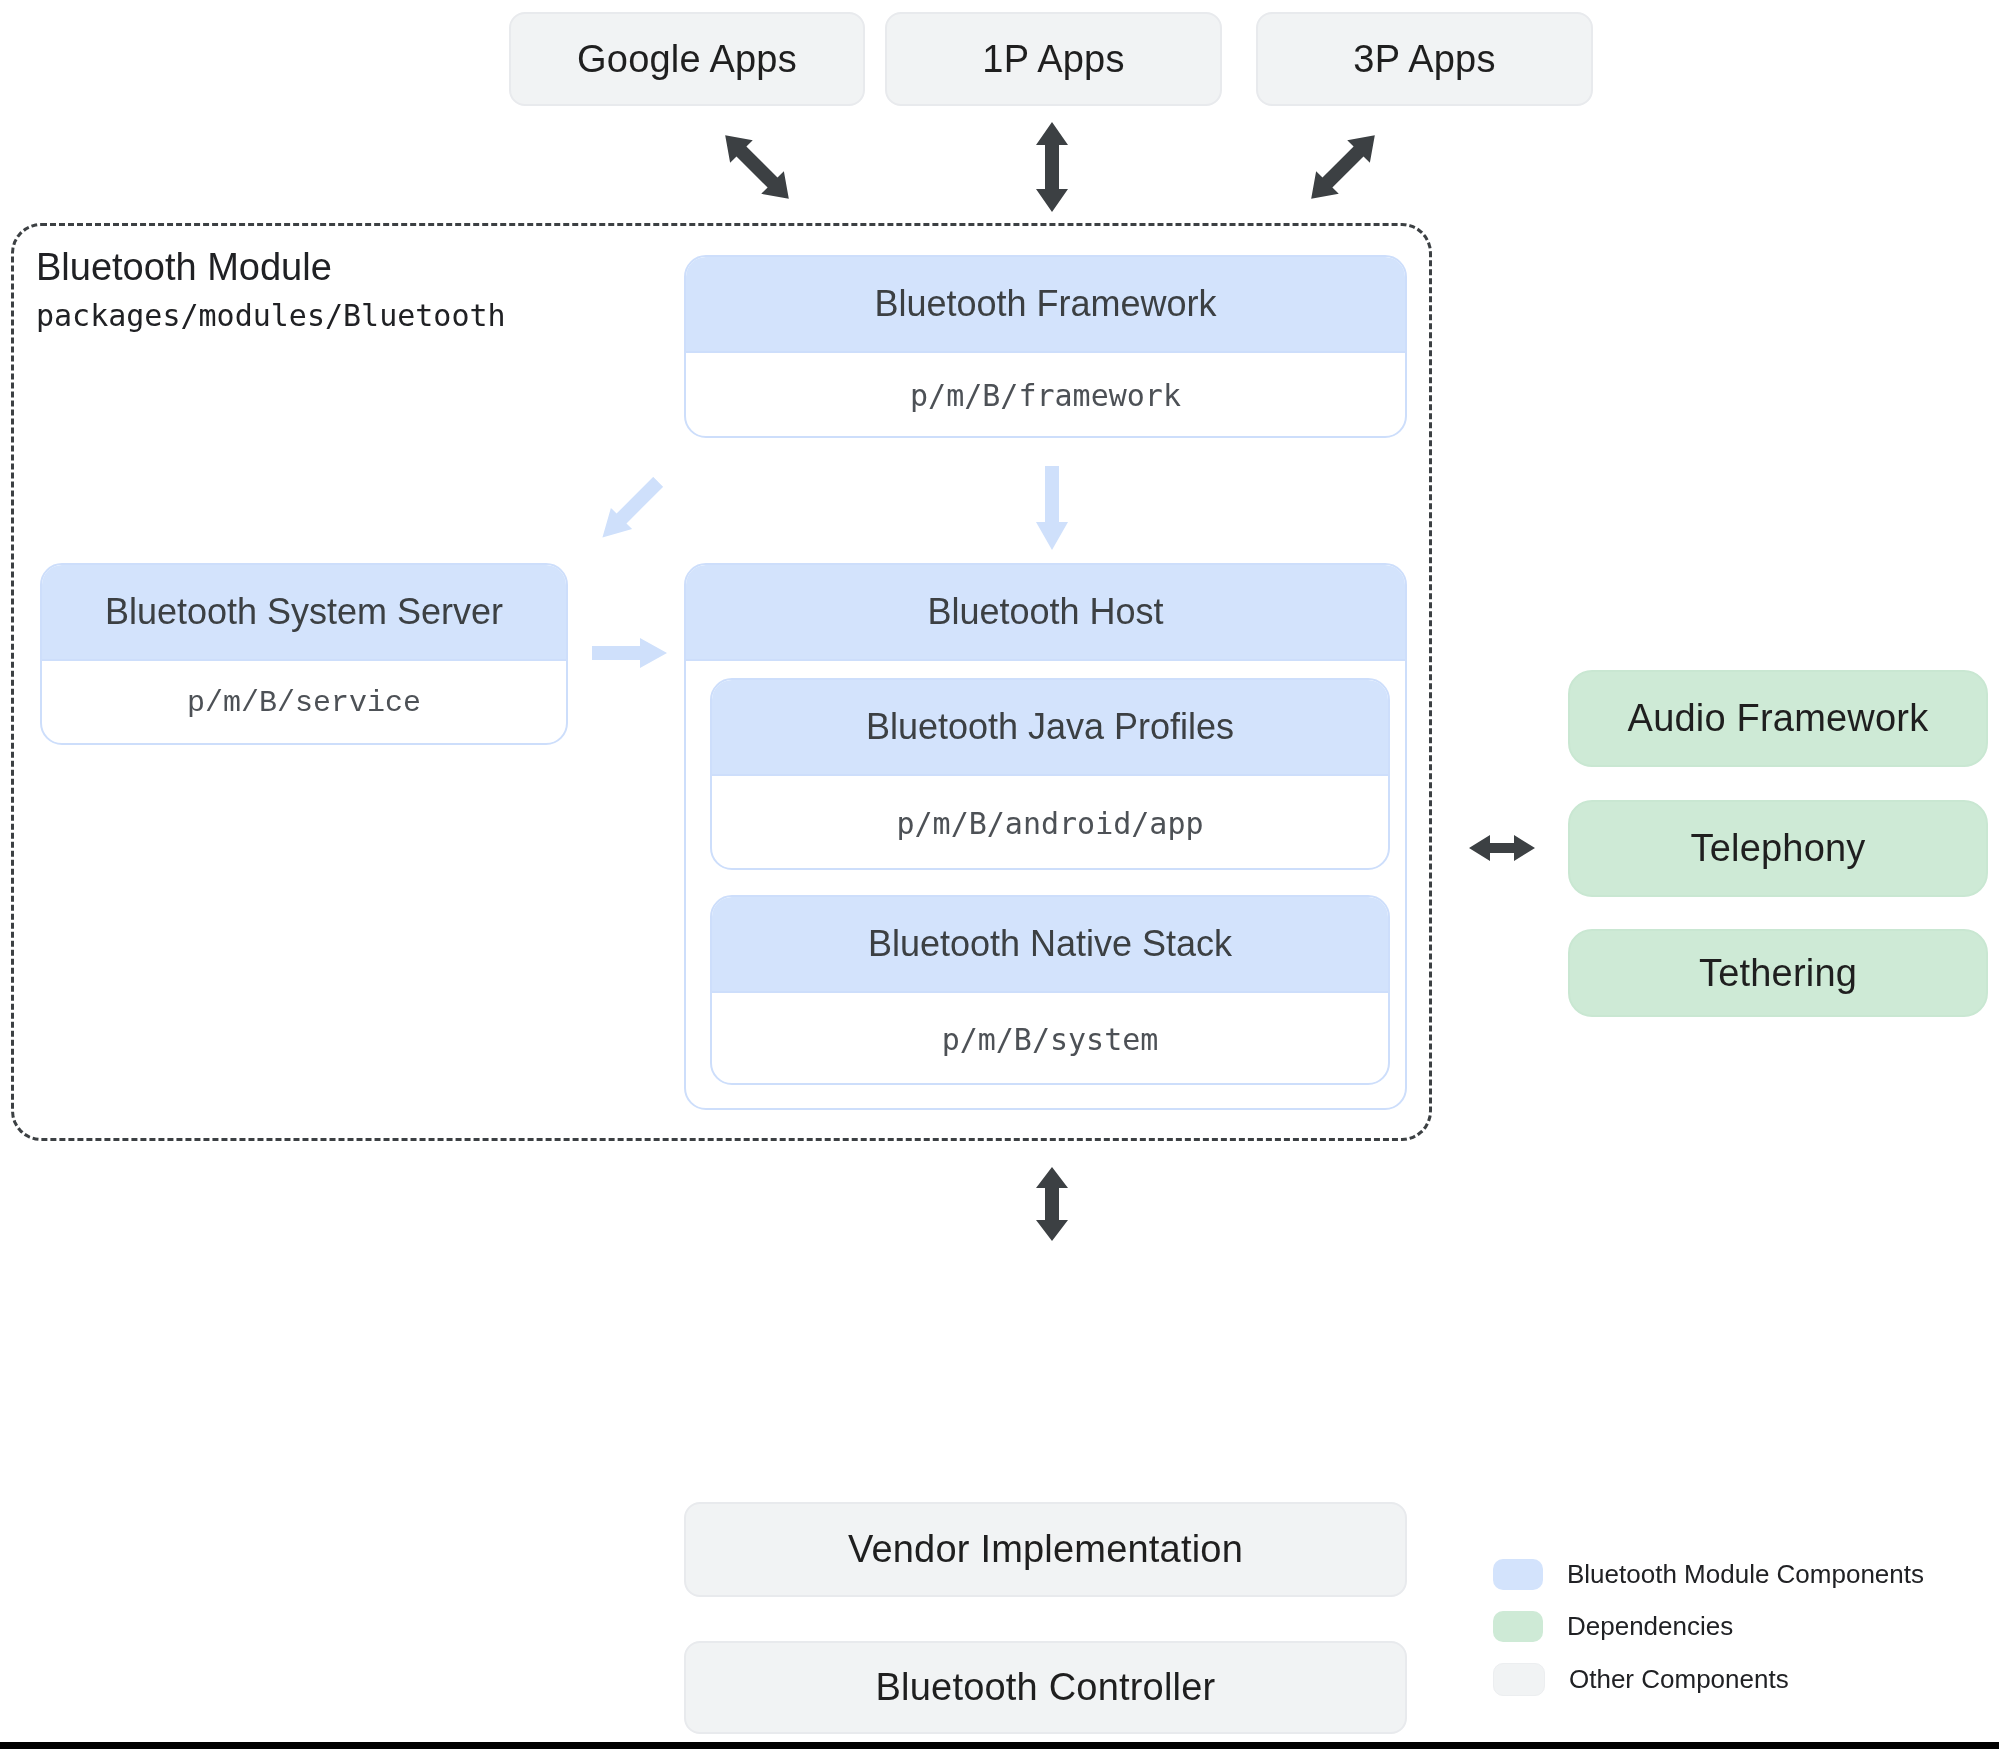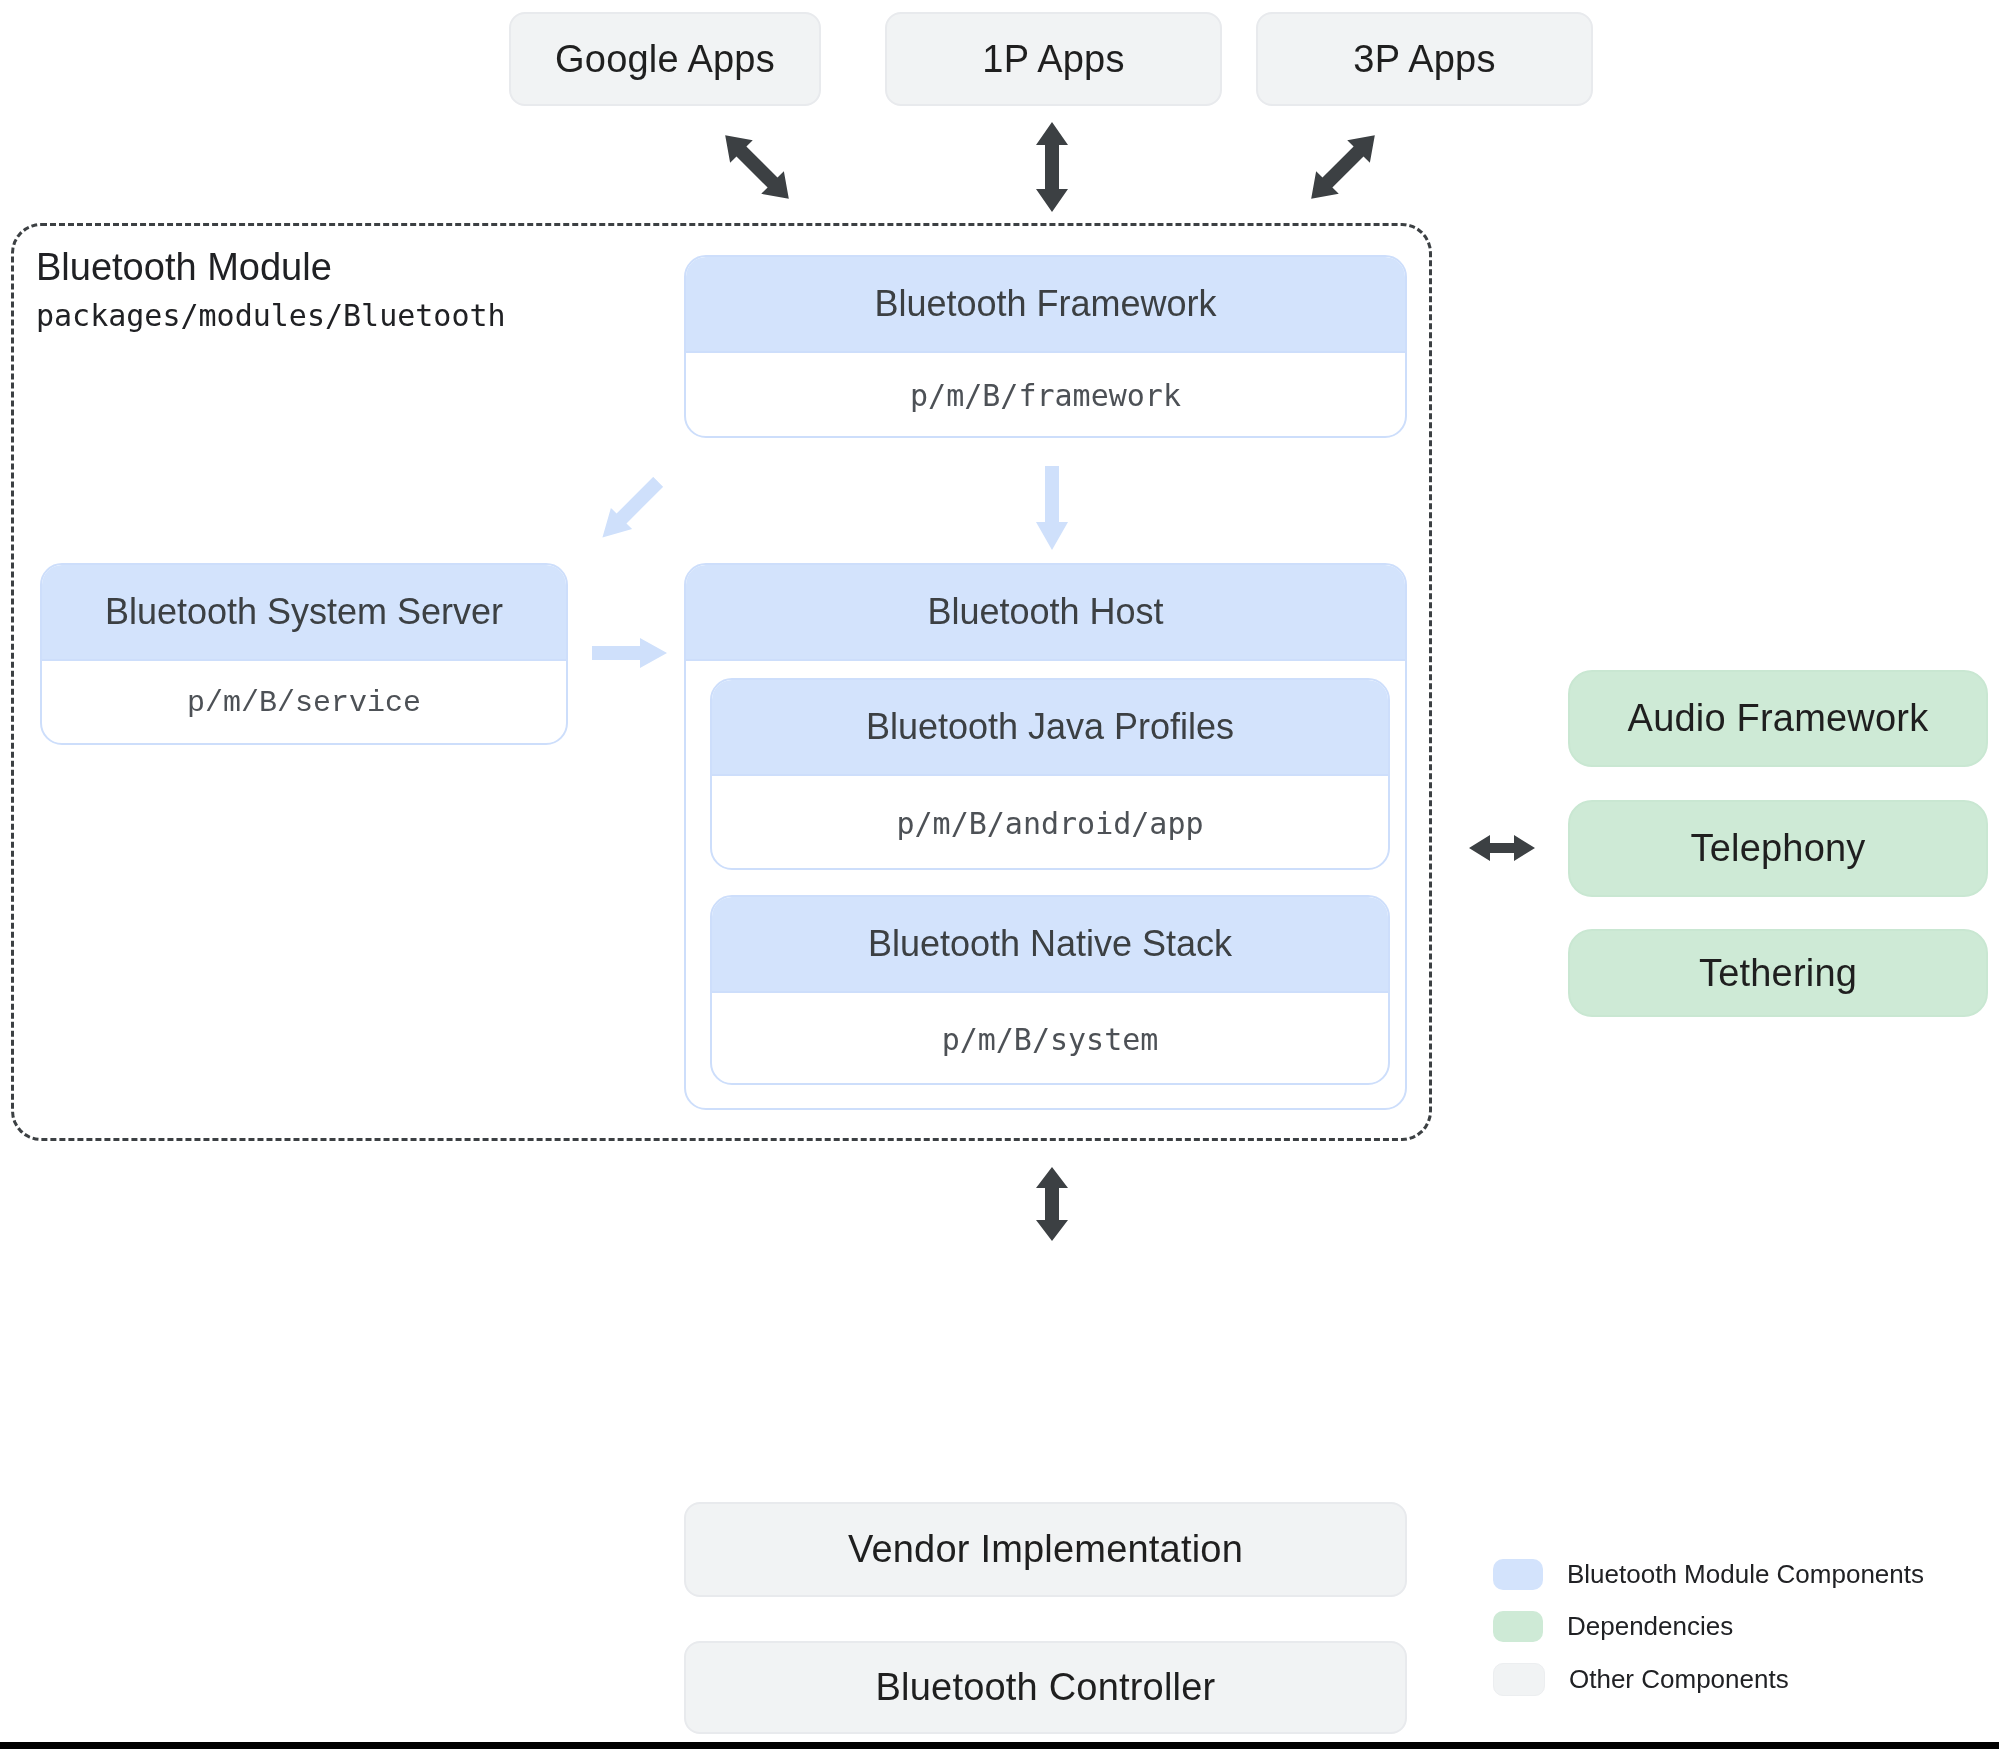--- a/index.html
+++ b/index.html
@@ -53,21 +53,21 @@
 
   .bottom-bar { background:#000000; }
 
   svg { display:block; }
 </style>
 </head>
 <body>
 
 <div class="canvas">
 
-  <div class="abs labelbox graybox" style="left:509px; top:12px; width:312px; height:94px;">Google Apps</div>
+  <div class="abs labelbox graybox" style="left:509px; top:12px; width:356px; height:94px;">Google Apps</div>
   <div class="abs labelbox graybox" style="left:885px; top:12px; width:337px; height:94px;">1P Apps</div>
   <div class="abs labelbox graybox" style="left:1256px; top:12px; width:337px; height:94px;">3P Apps</div>
 
   <svg class="abs" style="left:739px; top:121px; transform:rotate(-45deg);" width="36" height="92" viewBox="0 0 36 92">
     <path d="M18 1 L34 24 H25 V68 H34 L18 91 L2 68 H11 V24 H2 Z" fill="#3c4043"></path>
   </svg>
   <svg class="abs" style="left:1034px; top:121px;" width="36" height="92" viewBox="0 0 36 92">
     <path d="M18 1 L34 24 H25 V68 H34 L18 91 L2 68 H11 V24 H2 Z" fill="#3c4043"></path>
   </svg>
   <svg class="abs" style="left:1325px; top:121px; transform:rotate(45deg);" width="36" height="92" viewBox="0 0 36 92">

